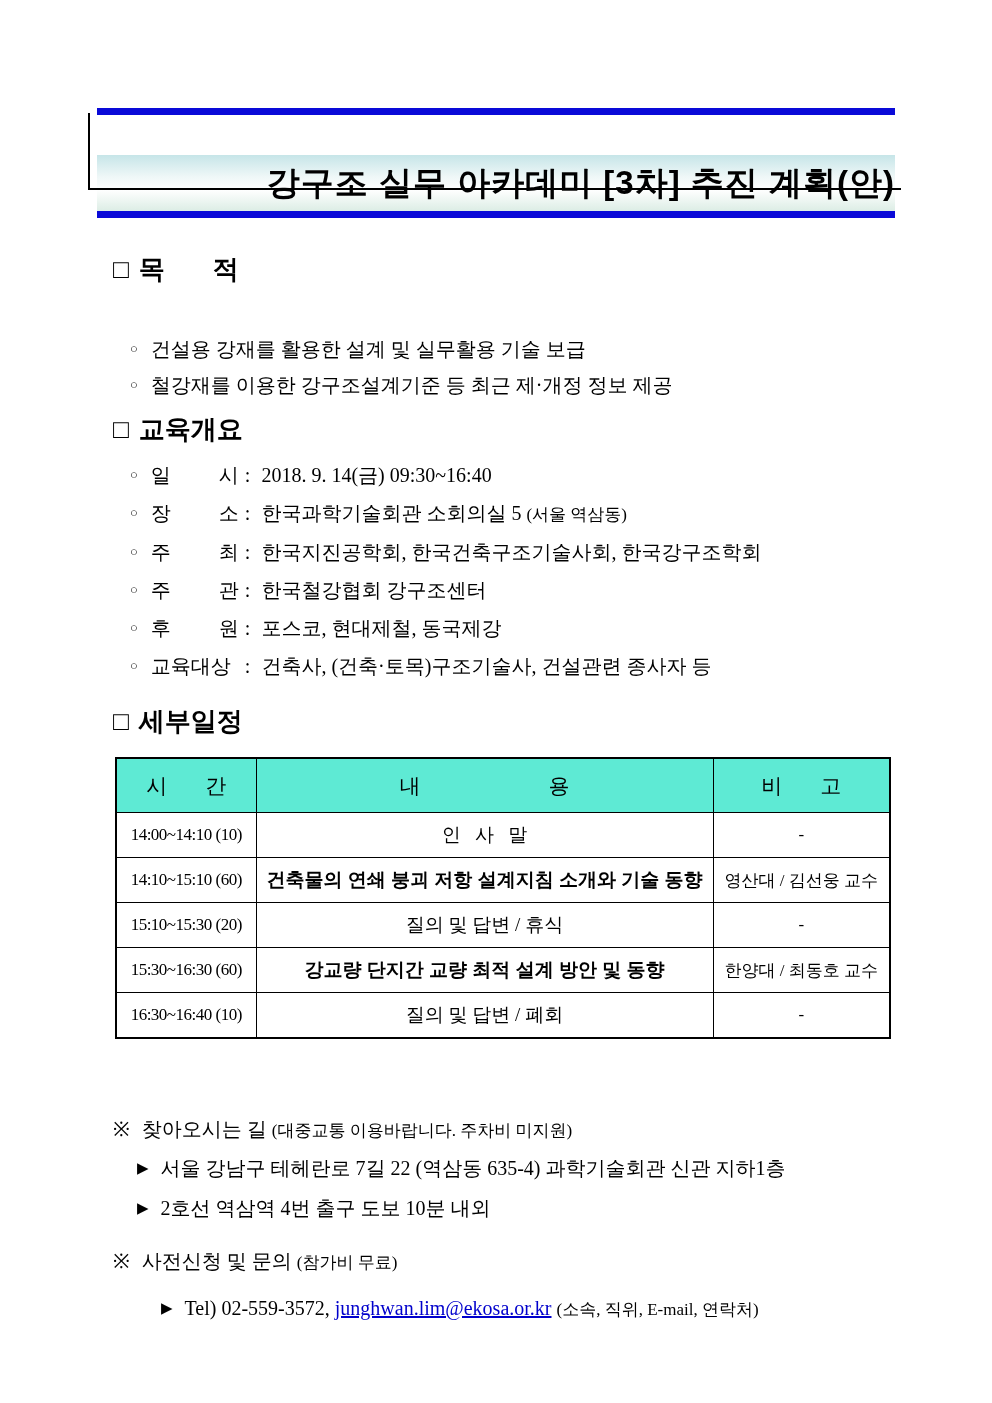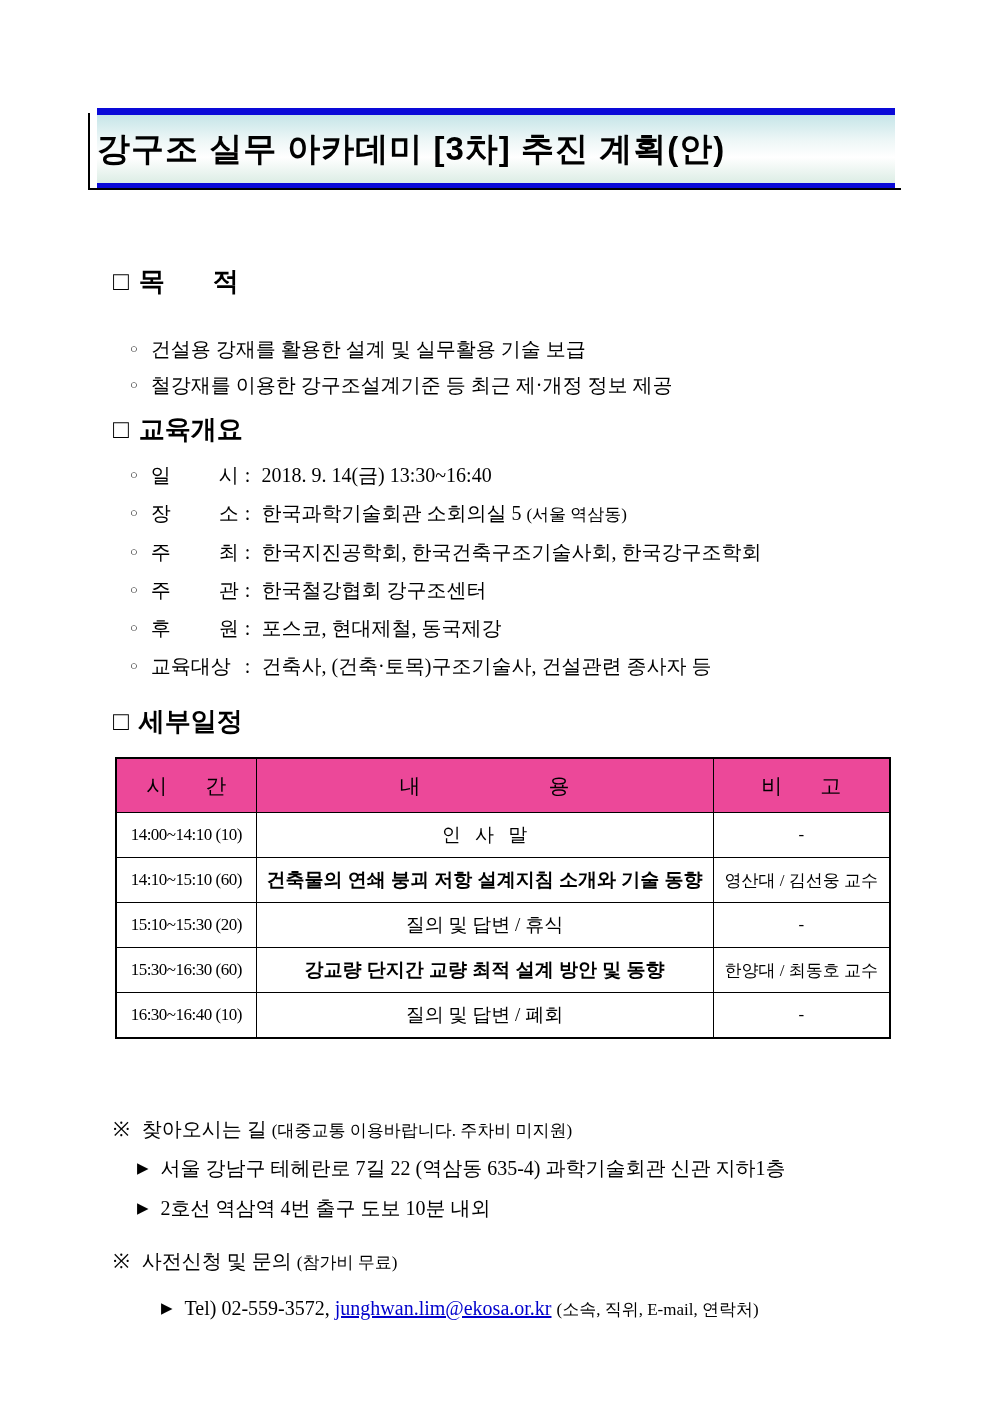--- a/index.html
+++ b/index.html
@@ -5,40 +5,40 @@
   html,body { margin:0; padding:0; background:#fff; }
   .page {
     position:relative; width:992px; height:1403px; background:#ffffff;
     font-family:"Liberation Serif", serif; color:#000; overflow:hidden;
   }
 
   
   .banner { position:absolute; left:97px; top:108px; width:798px; }
   .banner-bar { height:7px; background:#0a0ad8; }
   .banner-body {
-    height:68px;
+    height:56px;
     background:linear-gradient(180deg,#c6e5e8 0%,#eef7f7 38%,#ffffff 62%,#dcede5 100%);
-    display:flex; align-items:center; justify-content:flex-start;
+    display:flex; align-items:center; justify-content:flex-end;margin-top:40px;
   }
   .page-title {
     font-family:"Liberation Sans", sans-serif; font-weight:bold;
     font-size:33px; letter-spacing:1px;
   }
   .banner-shadow-left  { position:absolute; left:88px; top:113px; width:2px;  height:77px; background:#000; }
   .banner-shadow-bottom{ position:absolute; left:88px; top:188px; width:813px; height:2px; background:#000; }
 
   
   .sec-heading {
     position:absolute; left:113px;
     font-family:"Liberation Sans", sans-serif; font-weight:bold; font-size:26px;
     white-space:nowrap;
   }
   .sq { font-weight:normal; font-size:26px; margin-right:10px; }
   .h-justify { display:inline-block; width:100px; text-align-last:justify; }
-  #purpose-heading  { top:264px;text-align:right; }
+  #purpose-heading  { top:252px;text-align:right; }
   #overview-heading { top:412px; }
   #schedule-heading { top:704px; }
 
   
   .bullet-line { font-size:20px; line-height:36px; white-space:nowrap; }
   .circ { font-size:13px; margin-right:13px; vertical-align:3px; }
   #purpose-items  { position:absolute; left:130px; top:306px;margin-top:25px; }
   #overview-items { position:absolute; left:130px; top:456px; }
   #overview-items .bullet-line { line-height:37px; }
   .ov-label { display:inline-block; width:88px; text-align-last:justify; }
@@ -47,21 +47,21 @@
 
   
   .sched-table {
     position:absolute; left:115px; top:757px; width:774px;
     border-collapse:collapse; table-layout:fixed;
     border:2px solid #000;
   }
   .sched-table th, .sched-table td {
     border:1px solid #000; text-align:center; vertical-align:middle; padding:0;
   }
-  .sched-table th { height:53px; background:#ec4899; font-weight:normal; font-size:21px; }
+  .sched-table th { height:53px; background:#5eead4; font-weight:normal; font-size:21px; }
   .sched-table td { height:44px; }
   .th-justify { display:inline-block; text-align-last:justify; }
   .w80  { width:80px; }
   .w170 { width:170px; }
   .cell-time { font-size:17px; letter-spacing:-0.5px; }
   .cell-content { font-size:19px; }
   .cell-content.bold { font-family:"Liberation Sans", sans-serif; font-weight:bold; }
   .cell-note { font-size:17px; }
 
   
@@ -102,21 +102,21 @@
     <div class="bullet-line">
       <span class="circ">○</span><span>철강재를 이용한 강구조설계기준 등 최근 제·개정 정보 제공</span>
     </div>
   </div>
 
   <div class="sec-heading" id="overview-heading">
     <span class="sq">□</span><span>교육개요</span>
   </div>
   <div id="overview-items">
     <div class="bullet-line">
-      <span class="circ">○</span><span class="ov-label">일 시</span><span class="ov-sep">:</span><span>2018. 9. 14(금) 13:30~16:40</span>
+      <span class="circ">○</span><span class="ov-label">일 시</span><span class="ov-sep">:</span><span>2018. 9. 14(금) 09:30~16:40</span>
     </div>
     <div class="bullet-line">
       <span class="circ">○</span><span class="ov-label">장 소</span><span class="ov-sep">:</span><span>한국과학기술회관 소회의실 5</span> <span class="ov-note">(서울 역삼동)</span>
     </div>
     <div class="bullet-line">
       <span class="circ">○</span><span class="ov-label">주 최</span><span class="ov-sep">:</span><span>한국지진공학회, 한국건축구조기술사회, 한국강구조학회</span>
     </div>
     <div class="bullet-line">
       <span class="circ">○</span><span class="ov-label">주 관</span><span class="ov-sep">:</span><span>한국철강협회 강구조센터</span>
     </div>

